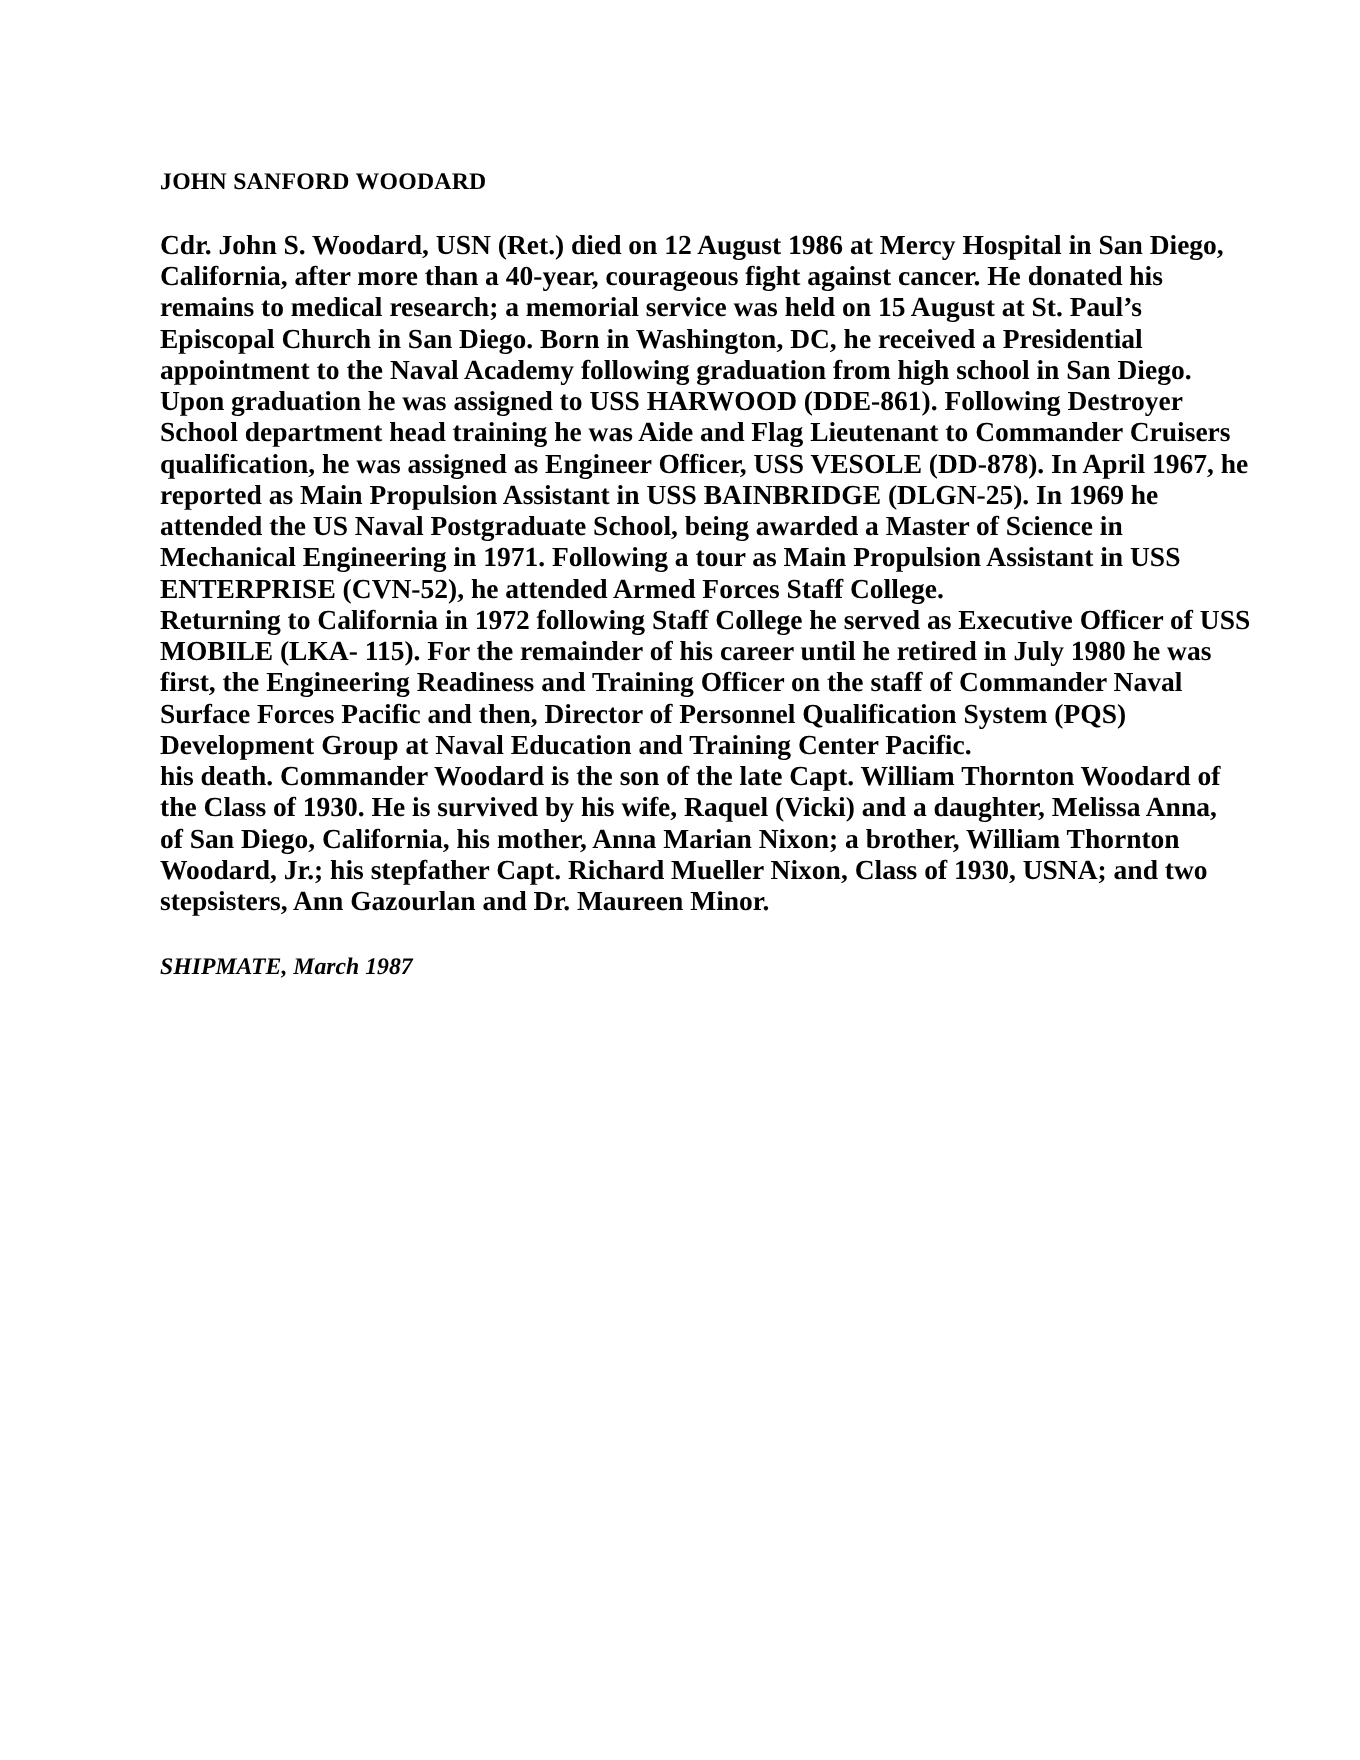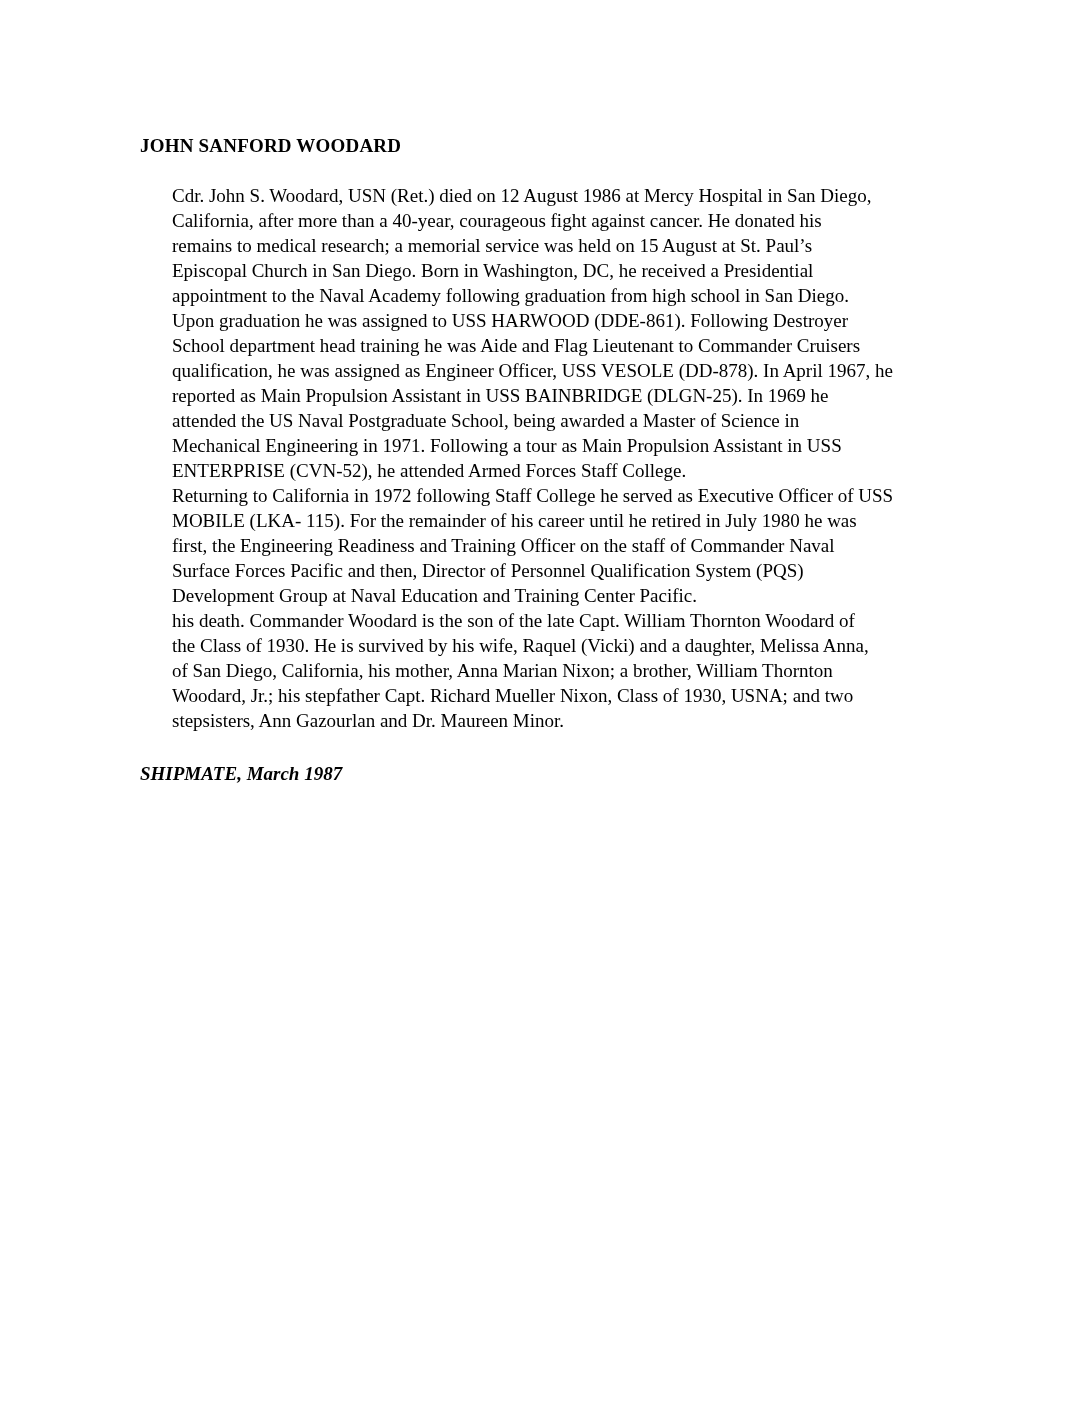--- a/index.html
+++ b/index.html
@@ -11,42 +11,41 @@
     position: relative;
     width: 1088px;
     height: 1408px;
     background: #ffffff;
     overflow: hidden;
     font-family: "Liberation Serif", "DejaVu Serif", serif;
     color: #000000;
   }
   .content {
     position: absolute;
-    left: 140px;
+    left: 128px;
     top: 133px;
     width: 870px;
   }
   .doc-title {
     font-size: 19px;
     font-weight: 700;
     line-height: 25px;
     height: 25px;
     white-space: pre;
     letter-spacing: 0.2px;
   }
   .title-gap {
     height: 25px;
   }
   .body-lines .line {
-    font-size: 19px;
-    font-weight: 400;
+    font-size: 22px;
+    font-weight: 700;
     line-height: 25px;
     height: 25px;
     white-space: pre;
-    margin-left: 32px;
   }
   .footer-gap {
     height: 28px;
   }
   .footer-citation {
     font-size: 19px;
     font-weight: 700;
     font-style: italic;
     line-height: 25px;
     height: 25px;

